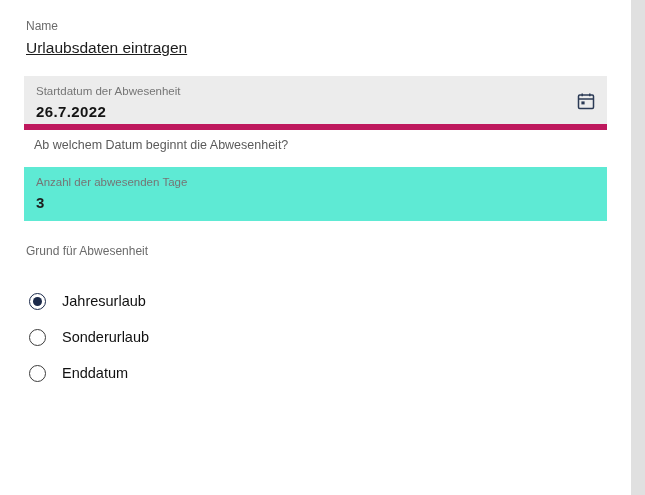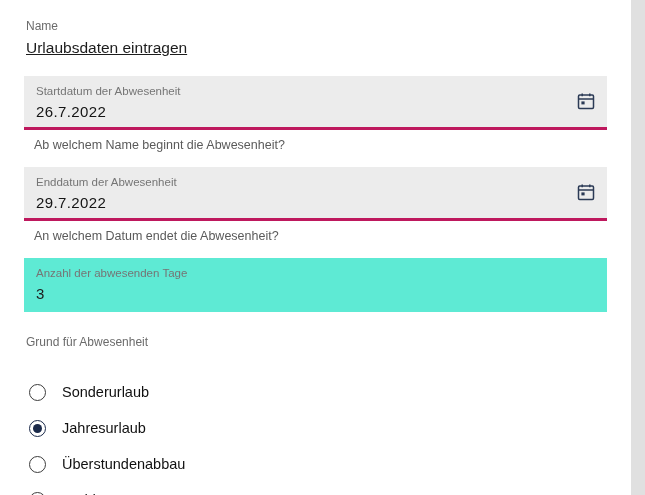--- a/index.html
+++ b/index.html
@@ -55,41 +55,42 @@
     text-decoration: underline;
   }
 
   
   .field-block {
     margin-bottom: 8px;
   }
   .field {
     position: relative;
     background: #ececec;
-    border-bottom: 3px solid #be185d;
+    border-bottom: 6px solid #be185d;
     height: 54px;
     box-sizing: border-box;
     padding: 8px 12px 0 12px;
   }
   .field.no-underline {
     border-bottom: none;
     background: #5eead4;
   }
   .field-caption {
     font-size: 11.5px;
     color: #757575;
     line-height: 15px;
     margin: 0;
   }
   .field-value {
     font-size: 15px;
     color: #141414;
     line-height: 22px;
     margin: 2px 0 0 0;
     letter-spacing: 0.4px;
+    font-weight: bold;
   }
   .field-value.dim {
     color: #1d1d1d;
   }
   .hint {
     font-size: 12.5px;
     color: #5a5a5a;
     line-height: 16px;
     margin: 7px 0 0 10px;
   }
@@ -168,64 +169,44 @@
         <span class="cal-icon">
           <svg width="18" height="18" viewBox="0 0 18 18" aria-hidden="true">
             <rect x="1.5" y="3" width="15" height="13.5" rx="1.2" fill="none" stroke="#2b3a55" stroke-width="1.5"></rect>
             <line x1="1.5" y1="7" x2="16.5" y2="7" stroke="#2b3a55" stroke-width="1.5"></line>
             <line x1="5.2" y1="1.5" x2="5.2" y2="4.2" stroke="#2b3a55" stroke-width="1.5"></line>
             <line x1="12.8" y1="1.5" x2="12.8" y2="4.2" stroke="#2b3a55" stroke-width="1.5"></line>
             <rect x="4.4" y="9.4" width="3.2" height="3" fill="#2b3a55"></rect>
           </svg>
         </span>
       </div>
-      <div class="hint">Ab welchem Name beginnt die Abwesenheit?</div>
+      <div class="hint">Ab welchem Datum beginnt die Abwesenheit?</div>
     </div>
 
-    <div class="field-block" style="margin-top:14px;">
-      <div class="field">
-        <div class="field-caption">Enddatum der Abwesenheit</div>
-        <div class="field-value">29.7.2022</div>
-        <span class="cal-icon">
-          <svg width="18" height="18" viewBox="0 0 18 18" aria-hidden="true">
-            <rect x="1.5" y="3" width="15" height="13.5" rx="1.2" fill="none" stroke="#2b3a55" stroke-width="1.5"></rect>
-            <line x1="1.5" y1="7" x2="16.5" y2="7" stroke="#2b3a55" stroke-width="1.5"></line>
-            <line x1="5.2" y1="1.5" x2="5.2" y2="4.2" stroke="#2b3a55" stroke-width="1.5"></line>
-            <line x1="12.8" y1="1.5" x2="12.8" y2="4.2" stroke="#2b3a55" stroke-width="1.5"></line>
-            <rect x="4.4" y="9.4" width="3.2" height="3" fill="#2b3a55"></rect>
-          </svg>
-        </span>
-      </div>
-      <div class="hint">An welchem Datum endet die Abwesenheit?</div>
-    </div>
 
     <div class="field-block" style="margin-top:14px;">
       <div class="field no-underline">
         <div class="field-caption">Anzahl der abwesenden Tage</div>
         <div class="field-value dim">3</div>
       </div>
     </div>
 
     <div class="radio-group">
       <div class="radio-group-label">Grund für Abwesenheit</div>
 
+      <div class="radio-row selected">
+        <span class="radio-outer"></span>
+        <span class="radio-text">Jahresurlaub</span>
+      </div>
+
       <div class="radio-row">
         <span class="radio-outer"></span>
         <span class="radio-text">Sonderurlaub</span>
       </div>
 
-      <div class="radio-row selected">
-        <span class="radio-outer"></span>
-        <span class="radio-text">Jahresurlaub</span>
-      </div>
-
-      <div class="radio-row">
-        <span class="radio-outer"></span>
-        <span class="radio-text">Überstundenabbau</span>
-      </div>
 
       <div class="radio-row">
         <span class="radio-outer"></span>
         <span class="radio-text">Enddatum</span>
       </div>
     </div>
 
   </div>
 
   <div class="right-gutter"></div>

